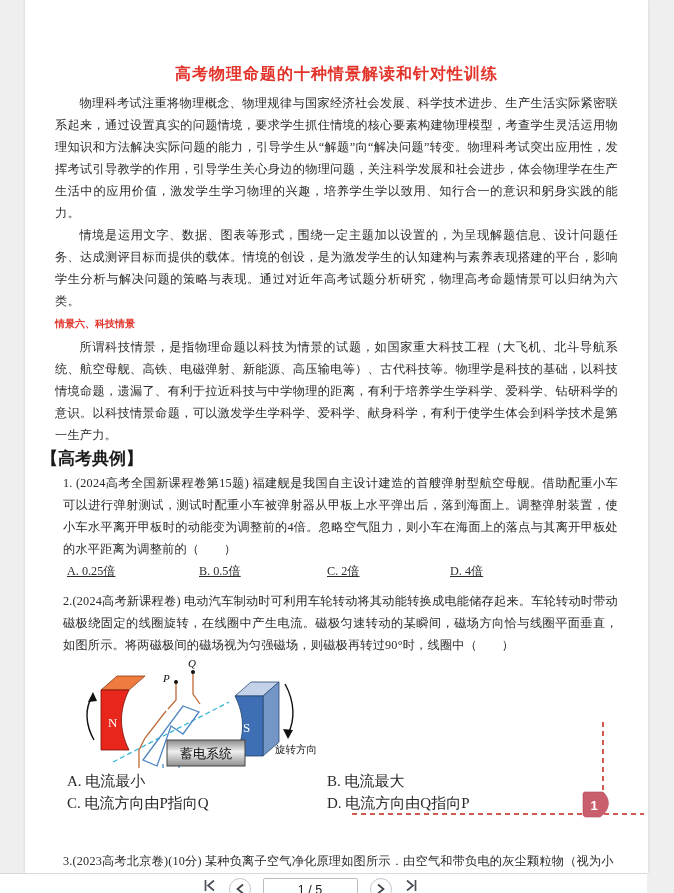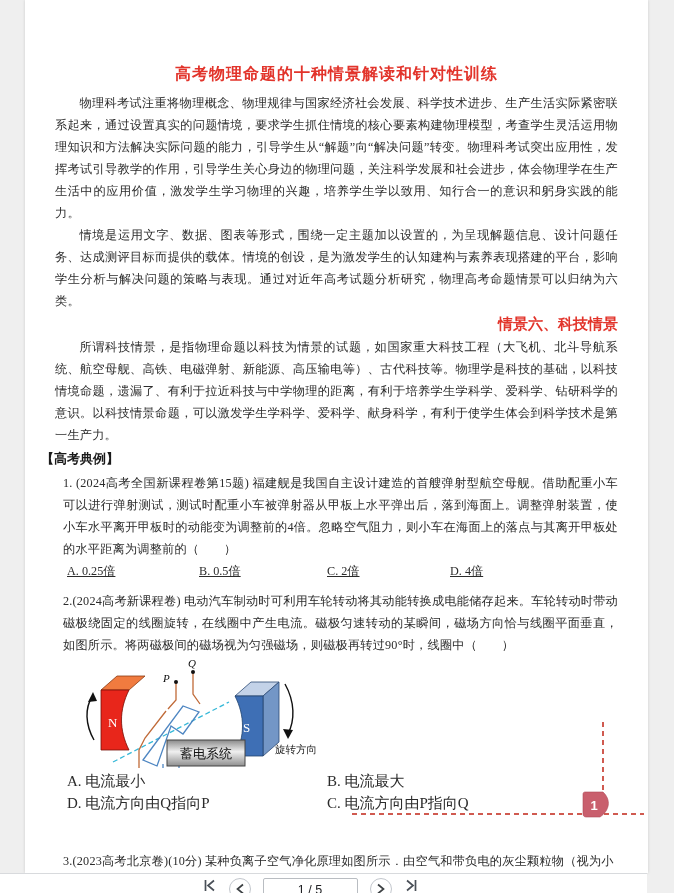--- a/index.html
+++ b/index.html
@@ -22,26 +22,26 @@
     font-family:"Liberation Sans","DejaVu Sans",sans-serif;
     font-size:16px; font-weight:bold; color:#e2342b;
     text-align:center; letter-spacing:1px; line-height:20px; margin-bottom:8px;
   }
   p.body-par {
     font-size:12.2px; line-height:22px; text-align:justify; text-indent:2em;
     letter-spacing:.2px;
   }
   .section-heading {
     font-family:"Liberation Sans","DejaVu Sans",sans-serif;
-    font-size:15px; font-weight:bold; color:#e2342b;
-    text-align:right; line-height:20px; margin:2px 0 2px 0;
+    font-size:10px; font-weight:bold; color:#e2342b;
+    text-align:left; line-height:20px; margin:2px 0 2px 0;
   }
   .examples-heading {
     font-family:"Liberation Sans","DejaVu Sans",sans-serif;
-    font-size:13px; font-weight:bold; color:#1a1a1a;
+    font-size:17px; font-weight:bold; color:#1a1a1a;
     line-height:22px; margin:2px 0 2px -14px;
   }
   .question { font-size:12.2px; line-height:22px; margin-top:2px; }
   .q-text { text-align:justify; letter-spacing:.2px; padding-left:8px; }
   .q-num { font-weight:normal; }
   .options-row {
     display:flex; margin-left:12px; line-height:22px; font-size:12.2px;text-decoration:underline;
   }
   .options-row .opt { flex:0 0 auto; }
   .q1-opts .opt:nth-child(1){ width:132px; }
@@ -167,22 +167,22 @@
             <g>
               <rect x="88" y="82" width="78" height="26" fill="url(#metal)" stroke="#444" stroke-width="1"></rect>
               <text x="127" y="100" font-size="13" fill="#111" text-anchor="middle" font-family="serif">蓄电系统</text>
             </g>
           </svg>
         </div>
 
         <div class="options-grid">
           <span>A. 电流最小</span>
           <span>B. 电流最大</span>
+          <span>C. 电流方向由P指向Q</span>
           <span>D. 电流方向由Q指向P</span>
-          <span>C. 电流方向由P指向Q</span>
         </div>
       </div>
 
       <div class="question q3">
         <div class="q-text"><span class="q-num">3.</span><span>(2023高考北京卷)(10分) 某种负离子空气净化原理如图所示．由空气和带负电的灰尘颗粒物（视为小</span></div>
       </div>
 
     </div>
 
     <div class="dash-v"></div>

